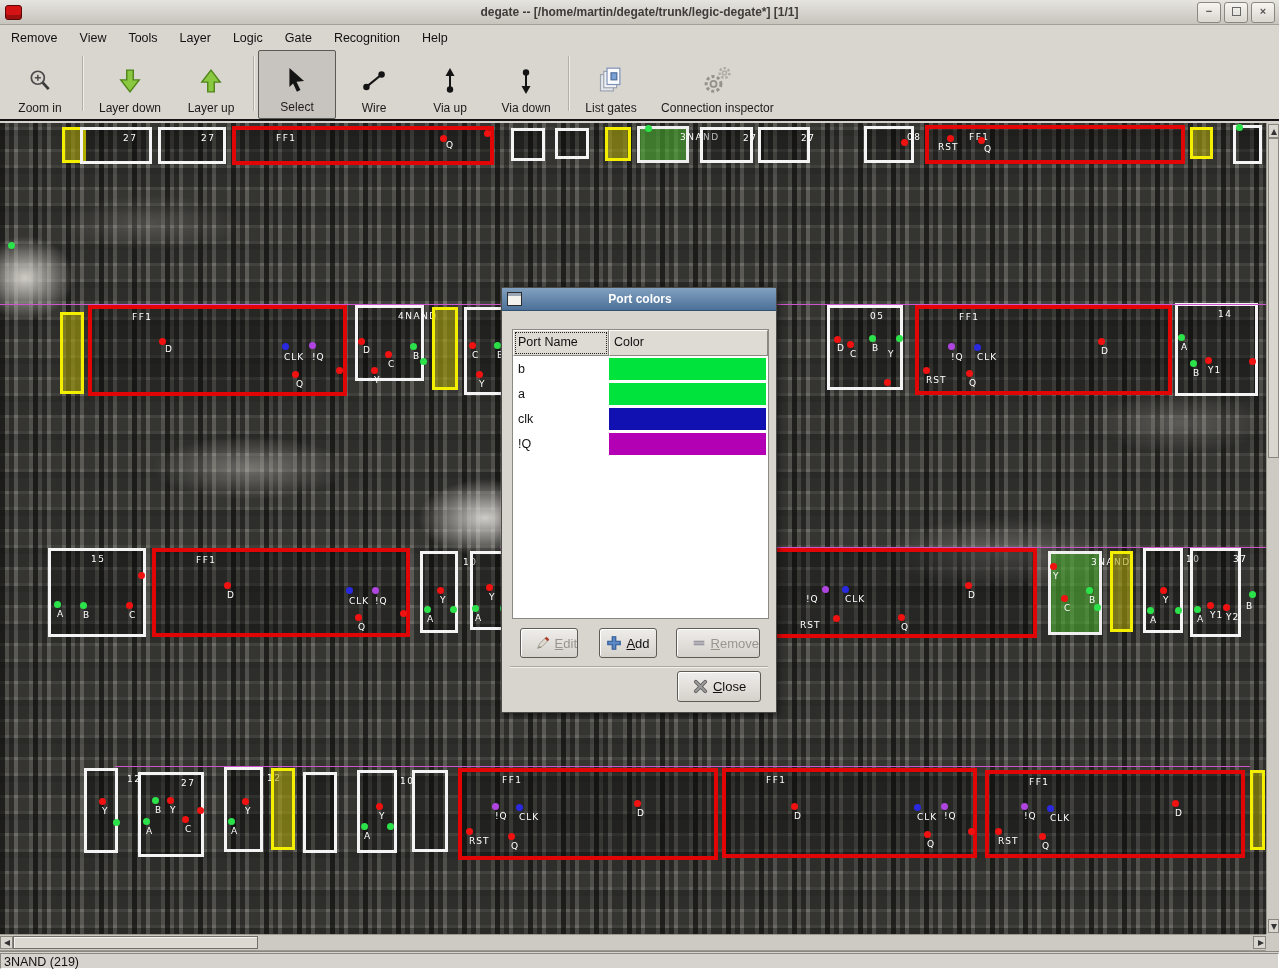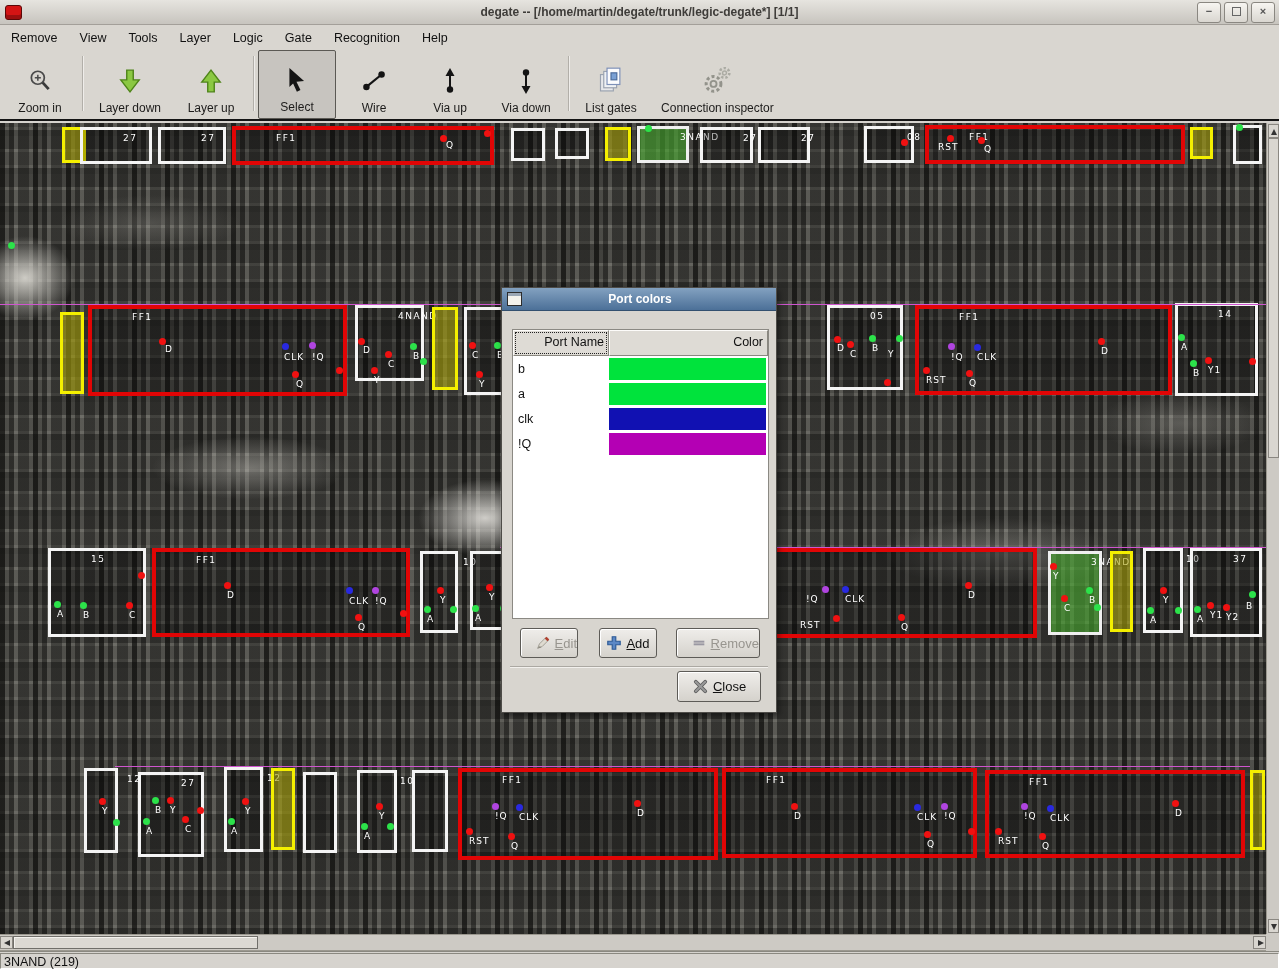--- a/index.html
+++ b/index.html
@@ -74,21 +74,21 @@
   .dlg-title{height:22px;background:linear-gradient(#83a1c0,#4c7098);
     display:flex;align-items:center;border-bottom:1px solid #33506f;}
   .dlg-title-text{flex:1;text-align:center;color:#fff;font-weight:bold;font-size:12px;}
   .dlg-icon{width:13px;height:12px;margin-left:5px;background:#f4f2ec;
     border:1px solid #2c2c2c;box-shadow:inset 0 3px 0 #9aa6b4;}
   .ptable{position:absolute;left:10px;top:41px;width:257px;height:290px;background:#fff;
     border:1px solid #8b8983;box-sizing:border-box;}
   .pt-header{display:flex;height:26px;}
   .pt-hcell{box-sizing:border-box;background:#dedbd5;border:1px solid;
     border-color:#fdfcfa #8a8880 #8a8880 #fdfcfa;font-size:12.5px;color:#111;
-    padding:4px 4px 8px;text-align:right;}
+    padding:4px 4px 8px;}
   .pt-hcell.focus{outline:1px dotted #222;outline-offset:-3px;}
   .pt-h1{width:96px;}
   .pt-h2{flex:1;}
   .pt-row{display:flex;height:25px;align-items:center;}
   .pt-name{width:96px;font-size:12.5px;color:#111;padding-left:5px;box-sizing:border-box;}
   .pt-swatch{flex:1;height:22px;margin-right:2px;}
   .dlg-buttons{position:absolute;left:0;top:340px;width:100%;}
   .gbtn{position:absolute;height:30px;box-sizing:border-box;background:linear-gradient(#efedea,#d5d2cc);
     border:1px solid #5d5b57;border-radius:3px;box-shadow:inset 1px 1px 0 #fff;
     display:flex;align-items:center;justify-content:center;gap:4px;font-size:13px;color:#111;}
@@ -418,21 +418,21 @@
       <span class="port p-green" style="left: 1094px; top: 481px;"></span>
       <div class="gate g-yellow" style="left: 1110px; top: 428px; width: 23px; height: 81px;"></div>
       <div class="gate g-white" style="left: 1143px; top: 425px; width: 40px; height: 85px;">
         <span class="gate-label">10</span>
       </div>
       <span class="port p-red" style="left: 1160px; top: 464px;"></span>
       <span class="port-label" style="left: 1163px; top: 472px;">Y</span>
       <span class="port p-green" style="left: 1147px; top: 484px;"></span>
       <span class="port-label" style="left: 1150px; top: 492px;">A</span>
       <span class="port p-green" style="left: 1175px; top: 484px;"></span>
-      <div class="gate g-white" style="left: 1190px; top: 425px; width: 72px; height: 89px;">
+      <div class="gate g-white" style="left: 1190px; top: 425px; width: 51px; height: 89px;">
         <span class="gate-label">37</span>
       </div>
       <span class="port p-green" style="left: 1194px; top: 483px;"></span>
       <span class="port-label" style="left: 1197px; top: 491px;">A</span>
       <span class="port p-red" style="left: 1207px; top: 479px;"></span>
       <span class="port-label" style="left: 1210px; top: 487px;">Y1</span>
       <span class="port p-red" style="left: 1223px; top: 481px;"></span>
       <span class="port-label" style="left: 1226px; top: 489px;">Y2</span>
       <span class="port p-green" style="left: 1249px; top: 468px;"></span>
       <span class="port-label" style="left: 1246px; top: 478px;">B</span>

